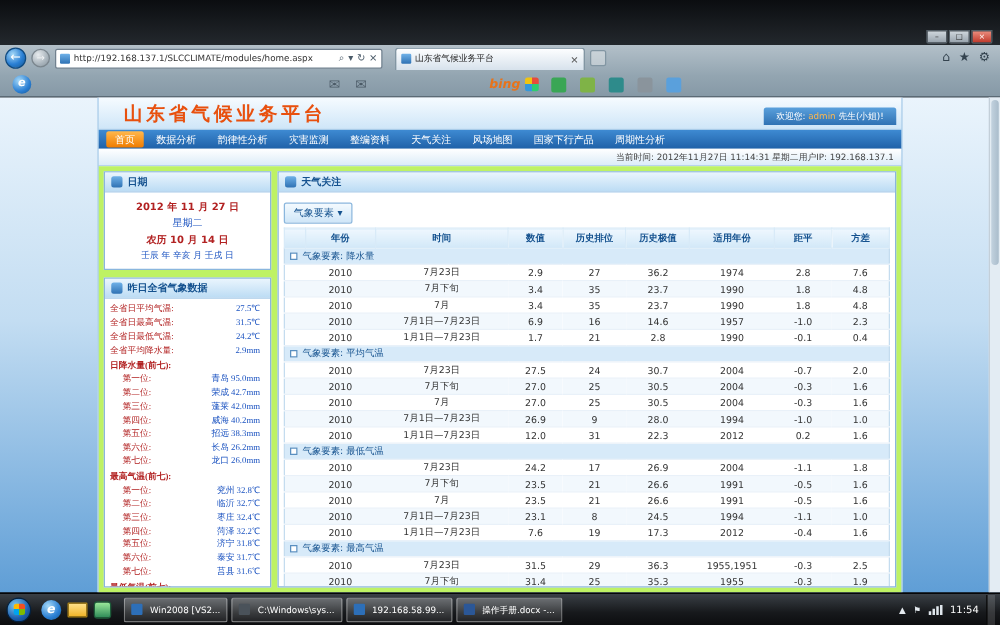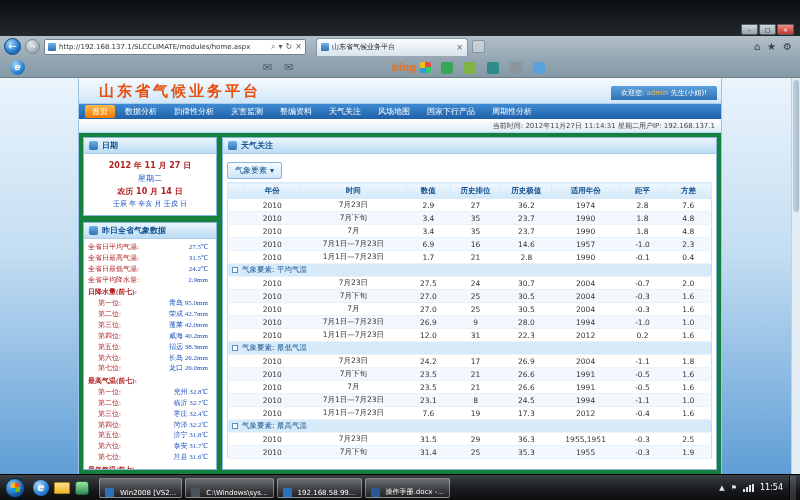--- a/index.html
+++ b/index.html
@@ -62,21 +62,21 @@
   .navbar { height:15px; flex:0 0 auto; background:linear-gradient(#3e8ad2,#1f61a8);
     display:flex; align-items:center; padding-left:6px; gap:3px; }
   .nav-item { color:#fff; font-size:8px; padding:1px 7px; white-space:nowrap; cursor:default; }
   .nav-item.active { background:linear-gradient(#ffb84d,#f07c00); border-radius:2px; }
   .infobar { height:14px; flex:0 0 auto; background:linear-gradient(#ffffff,#dcecf8);
     font-size:7px; display:flex; justify-content:space-between; align-items:center; padding:0 6px;
     border-bottom:1px solid #b8d4ec; }
   .loc { color:#2a6db5;margin-top:45px; }
   .timeinfo { color:#444; }
   .ipgap { margin-left:0; }
-  .content { flex:1; display:flex; gap:5px; padding:4px; overflow:hidden; background:#15803d; align-items:stretch; }
+  .content { flex:1; display:flex; gap:5px; padding:4px; overflow:hidden; background:#bef264; align-items:stretch; }
   .sidebar { width:134px; flex:0 0 auto; display:flex; flex-direction:column; gap:6px; }
   .panel { border:1px solid #8ab6dd; background:#fff; overflow:hidden; }
   .panel.grow { flex:1; }
   .panel.main { flex:1; display:flex; flex-direction:column; }
   .panel-hd { height:16px; background:linear-gradient(#eaf5fd,#bcdcf4); display:flex; align-items:center;
     gap:4px; padding:0 5px; color:#15528f; font-weight:bold; font-size:8px; border-bottom:1px solid #a9cce9; flex:0 0 auto; }
   .ico { width:9px; height:9px; background:linear-gradient(#6fb1e8,#2f72b4); border-radius:2px; flex:0 0 auto; }
   .date-body { padding:5px 2px; text-align:center; font-size:8px; line-height:1.65; }
   .dl0,.dl2 { color:#b22222; font-weight:bold; }
   .dl1,.dl3 { color:#1a52c0; }
@@ -119,21 +119,21 @@
     background:conic-gradient(#f25022 0 25%, #7fba00 0 50%, #00a4ef 0 75%, #ffb900 0); }
   .quick { display:flex; gap:5px; align-items:center; margin-left:4px; }
   .q-ie { width:16px; height:16px; border-radius:50%;
     background:radial-gradient(circle at 35% 30%, #a5d8f7, #2a7fd4 60%, #14568f);
     color:#fff; font-size:10px; font-style:italic; font-weight:bold; line-height:16px; text-align:center; }
   .q-folder { width:16px; height:12px; background:linear-gradient(#ffe08a,#f0b429); border-radius:1px;
     border:1px solid #ae8414; }
   .q-media { width:14px; height:14px; border-radius:3px; background:linear-gradient(#9be89b,#2e8b57);
     border:1px solid #1d5c39; }
   .task-btns { display:flex; gap:3px; margin-left:6px; overflow:hidden; }
-  .task-btn { height:20px; display:flex; align-items:flex-end; gap:6px; padding:0 5px;
+  .task-btn { height:20px; display:flex; align-items:center; gap:6px; padding:0 5px;
     background:linear-gradient(rgba(255,255,255,.28),rgba(255,255,255,.08));
     border:1px solid rgba(255,255,255,.35); border-radius:2px; color:#fff; font-size:7px;
     max-width:96px; overflow:hidden; white-space:nowrap; }
   .tb-ico { width:9px; height:9px; border-radius:1px; flex:0 0 auto; }
   .tb-label { overflow:hidden; text-overflow:ellipsis; }
   .tray { margin-left:auto; display:flex; align-items:center; gap:6px; color:#e4eaef; font-size:8px; padding-right:2px; }
   .tray .sm { font-size:7px; }
   .netico { display:inline-flex; align-items:flex-end; gap:1px; height:8px; }
   .netico i { width:2px; background:#dfe6ec; display:inline-block; }
   .clock { font-size:8px; color:#fff; }
@@ -344,20 +344,23 @@
                     <th>时间</th>
                     <th>数值</th>
                     <th>历史排位</th>
                     <th>历史极值</th>
                     <th>适用年份</th>
                     <th>距平</th>
                     <th>方差</th>
                   </tr>
                 </thead>
               <tbody>
+                  <tr class="section">
+                    <td colspan="9"><span class="cb"></span><span>气象要素: 降水量</span></td>
+                  </tr>
                   <tr>
                     <td></td>
                     <td>2010</td>
                     <td>7月23日</td>
                     <td>2.9</td>
                     <td>27</td>
                     <td>36.2</td>
                     <td>1974</td>
                     <td>2.8</td>
                     <td>7.6</td>

